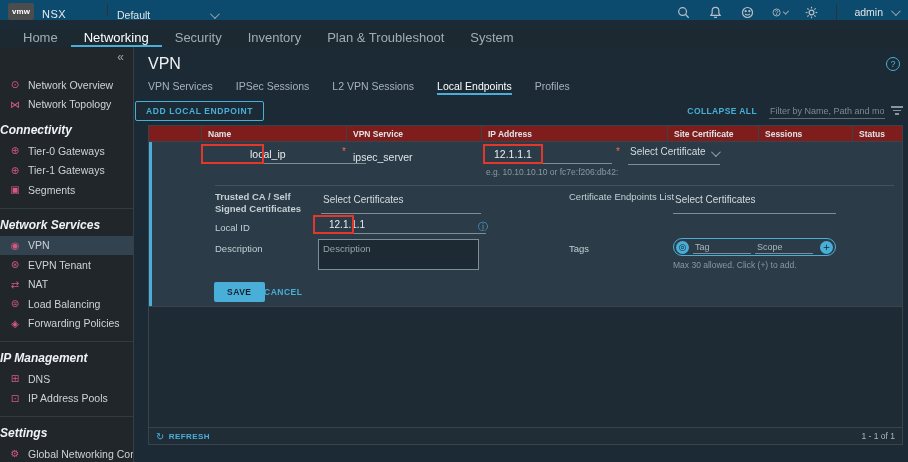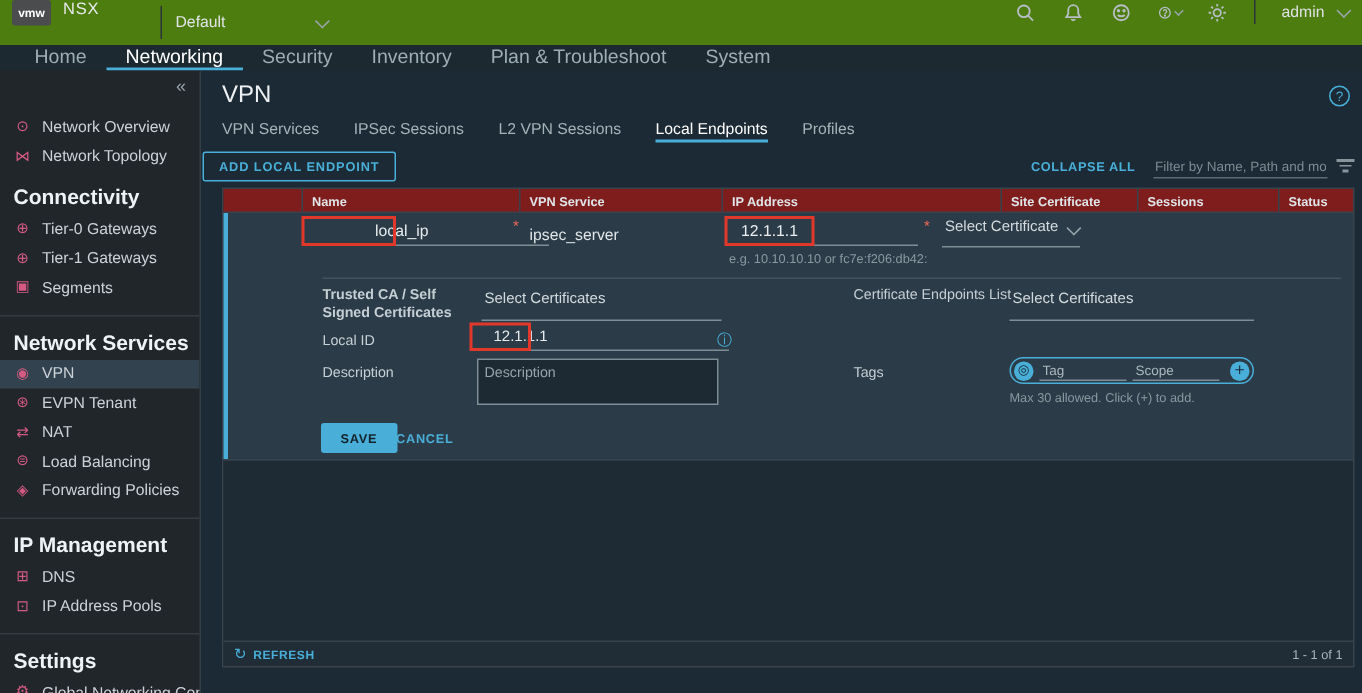--- a/index.html
+++ b/index.html
@@ -1,22 +1,22 @@
 <!DOCTYPE html>
 <html><head>
 <meta charset="utf-8">
 <style>
   * { margin:0; padding:0; box-sizing:border-box; }
   html,body { width:908px; height:462px; background:#10161b; overflow:hidden;
     font-family:"Liberation Sans","DejaVu Sans",sans-serif; }
   .app { position:relative; width:908px; height:462px; background:#1b2a34; }
 
   
-  .topbar { position:absolute; top:0; left:0; right:0; height:30px; background:#4d7c0f;
-    display:flex; align-items:flex-start; }
+  .topbar { position:absolute; top:0; left:0; right:0; height:20px; background:#0c4a6e;
+    display:flex; align-items:flex-end; }
   .logo-box { margin-left:8px; width:26px; height:17px; background:#4a4c4e; border-radius:2px;
     color:#fff; font-size:8px; font-weight:bold; display:flex; align-items:center; justify-content:center; }
   .brand { color:#e8ebed; font-size:11px; margin-left:8px; letter-spacing:0.5px; }
   .tb-divider { position:absolute; left:107px; top:4px; bottom:4px; width:1px; background:#2c3237; }
   .project-sel { position:absolute; left:117px; top:0; height:30px; width:100px; display:flex;
     align-items:center; justify-content:space-between; color:#e1e5e8; font-size:10.5px; cursor:pointer; }
   .chev { width:7px; height:7px; border-right:1.4px solid #9aa4ab; border-bottom:1.4px solid #9aa4ab;
     transform:rotate(45deg) translateY(-2px); display:inline-block; }
   .tb-right { margin-left:auto; display:flex; align-items:center; gap:17px; margin-right:10px; }
   .tb-icon { width:15px; height:15px; display:flex; align-items:center; justify-content:center; cursor:pointer; }
@@ -36,21 +36,21 @@
   
   .sidebar { position:absolute; top:47px; left:0; width:134px; bottom:0; background:#21262b;
     border-right:1px solid #343e45; overflow:hidden; }
   .sb-collapse { position:absolute; top:3px; right:9px; color:#9aa4ab; font-size:12px; cursor:pointer; }
   .sb-list { margin-top:28px; }
   .sb-item { height:19.5px; display:flex; align-items:center; padding-left:9px; gap:7px; cursor:pointer; }
   .sb-item.selected { background:#32424e; }
   .sb-icon { font-family:"DejaVu Sans",sans-serif; color:#d45a82; font-size:10px; width:12px;
     text-align:center; flex:none; }
   .sb-label { color:#ccd3d8; font-size:10.5px; white-space:nowrap; }
-  .sb-header { color:#f0f3f5; font-size:14px; font-weight:bold; padding-left:9px; margin:9px 0 4px; }
+  .sb-header { color:#f0f3f5; font-size:12px; font-weight:bold; margin:9px 0 4px;font-style:italic; }
   .sb-div { height:1px; background:#323b42; margin:8px 0 0; }
 
   
   .content { position:absolute; top:47px; left:134px; right:0; bottom:0; background:#1b2a34; }
   .page-title { position:absolute; left:14px; top:8px; color:#eef1f3; font-size:16px; }
   .page-help { position:absolute; right:8px; top:10px; width:14px; height:14px; border:1px solid #49afd9;
     border-radius:50%; color:#49afd9; font-size:9px; display:flex; align-items:center; justify-content:center; cursor:pointer; }
 
   .tabs { position:absolute; left:14px; top:33px; display:flex; gap:23px; height:15px; }
   .tab { color:#a7b2b9; font-size:10.5px; border-bottom:2px solid transparent; padding-bottom:4px; cursor:pointer; white-space:nowrap; }

